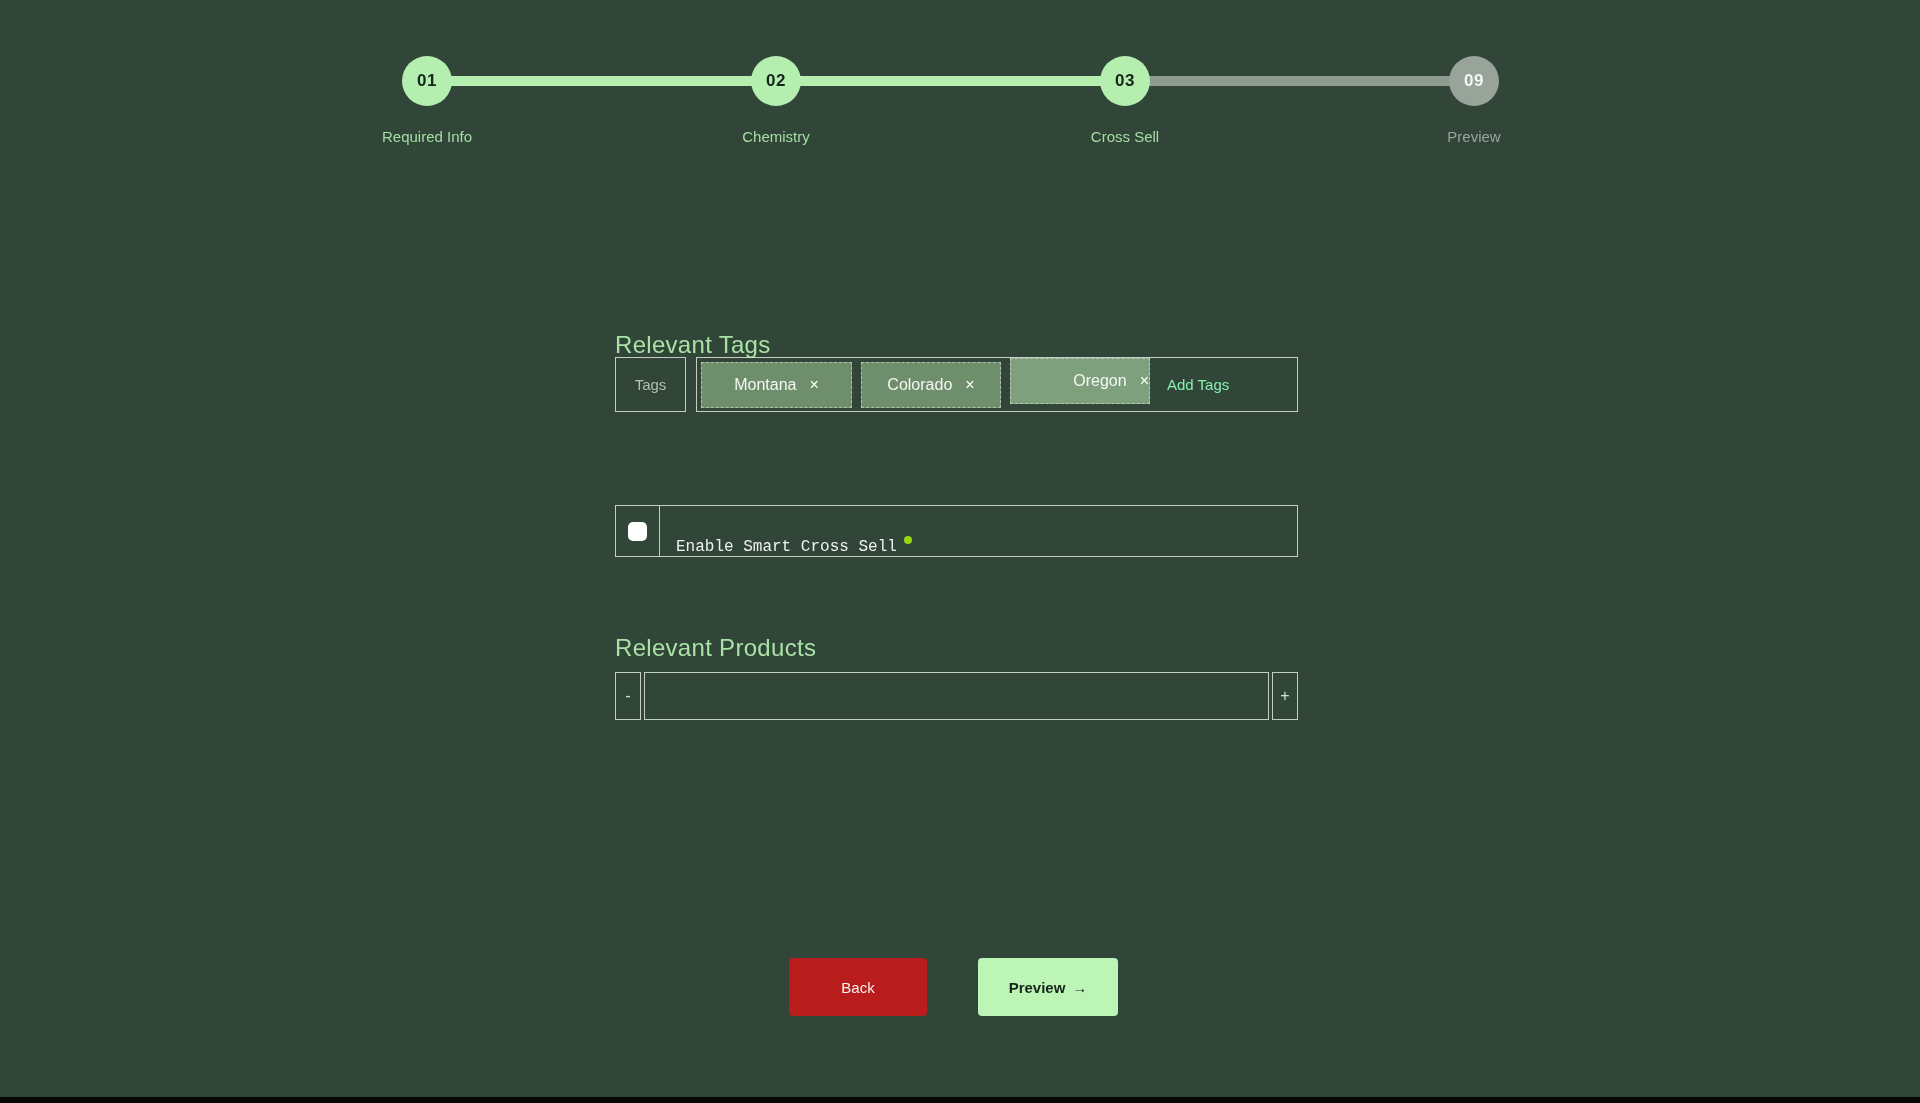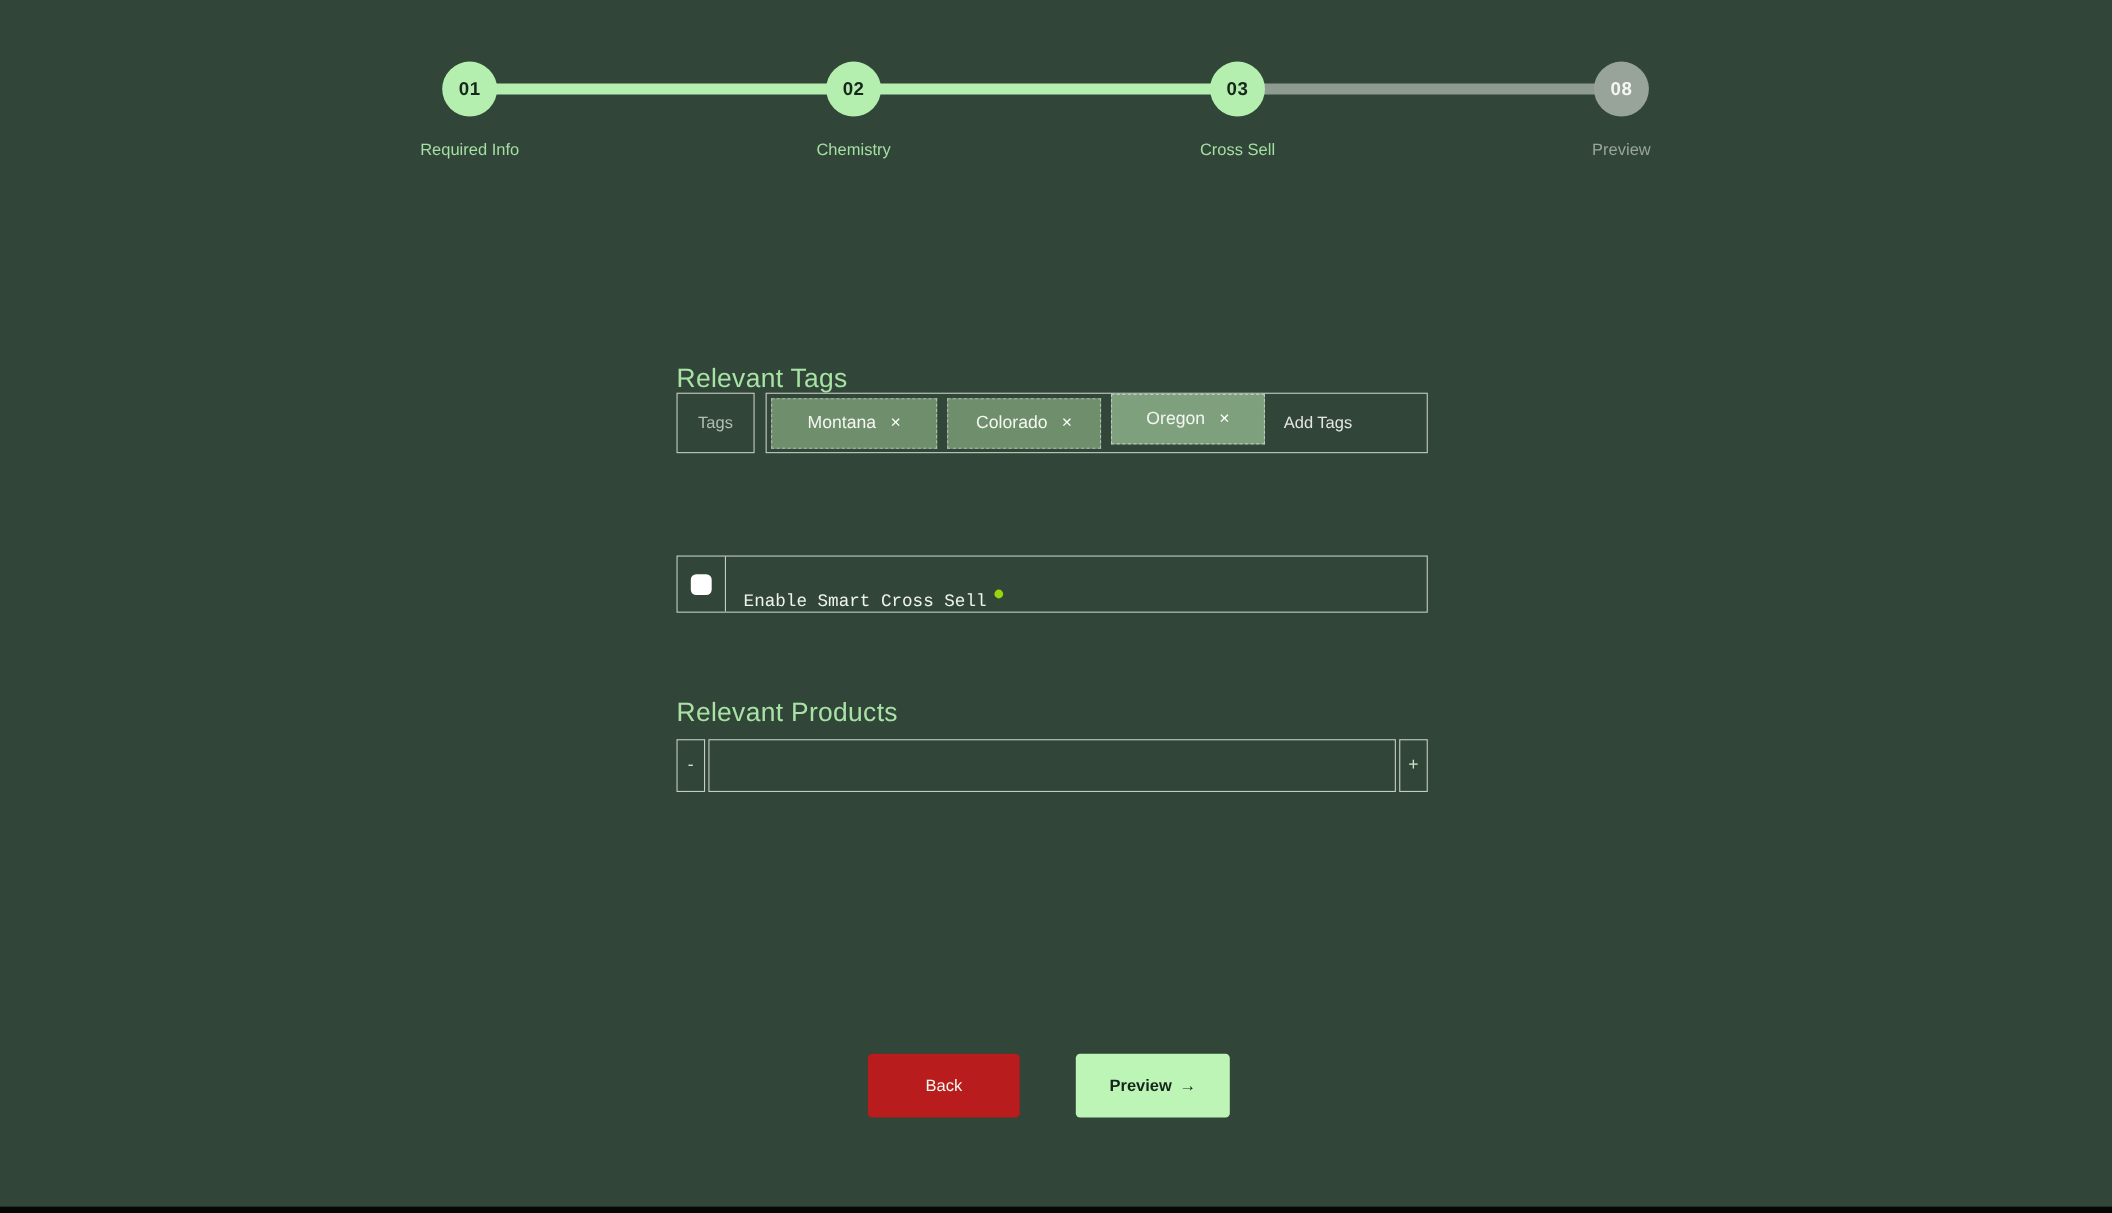--- a/index.html
+++ b/index.html
@@ -48,23 +48,23 @@
   .tags-container{
     flex:1;border:1px solid rgba(223,230,219,0.85);
     display:flex;align-items:center;padding:3px 4px;gap:9px;box-sizing:border-box;
   }
   .tag-chip{
     height:46px;display:flex;align-items:center;justify-content:center;gap:13px;
     background:#6f8e6c;border:1px dashed rgba(255,255,255,0.45);
     color:#f4f7f2;font-size:16px;box-sizing:border-box;cursor:pointer;
   }
   .chip-0{width:151px;} .chip-1{width:140px;}
-  .chip-2{width:140px;background:#7fa07d;transform:translateY(-4px);}
+  .chip-2{width:140px;background:#7fa07d;transform:translateY(-4px);justify-content:flex-end;}
   .tag-remove{font-size:16px;color:#ffffff;}
-  .add-tags{margin-left:8px;color:#e5e5e5;font-size:15px;}
+  .add-tags{margin-left:8px;color:#86efac;font-size:15px;}
 
   
   .checkbox-row{
     position:absolute;top:505px;left:0;width:683px;height:52px;
     border:1px solid rgba(223,230,219,0.85);display:flex;box-sizing:border-box;
   }
   .checkbox-cell{
     width:44px;border-right:1px solid rgba(223,230,219,0.85);
     display:flex;align-items:center;justify-content:center;box-sizing:border-box;
   }
@@ -105,21 +105,21 @@
 </div>
 <div class="step step-2 step-active">
   <div class="step-circle">02</div>
   <div class="step-label">Chemistry</div>
 </div>
 <div class="step step-3 step-active">
   <div class="step-circle">03</div>
   <div class="step-label">Cross Sell</div>
 </div>
 <div class="step step-4 step-inactive">
-  <div class="step-circle">08</div>
+  <div class="step-circle">09</div>
   <div class="step-label">Preview</div>
 </div>
 
 <div class="main-col">
 
   <div class="section-heading heading-tags">Relevant Tags</div>
 
   <div class="tags-row">
     <div class="tags-label-box">Tags</div>
     <div class="tags-container">

